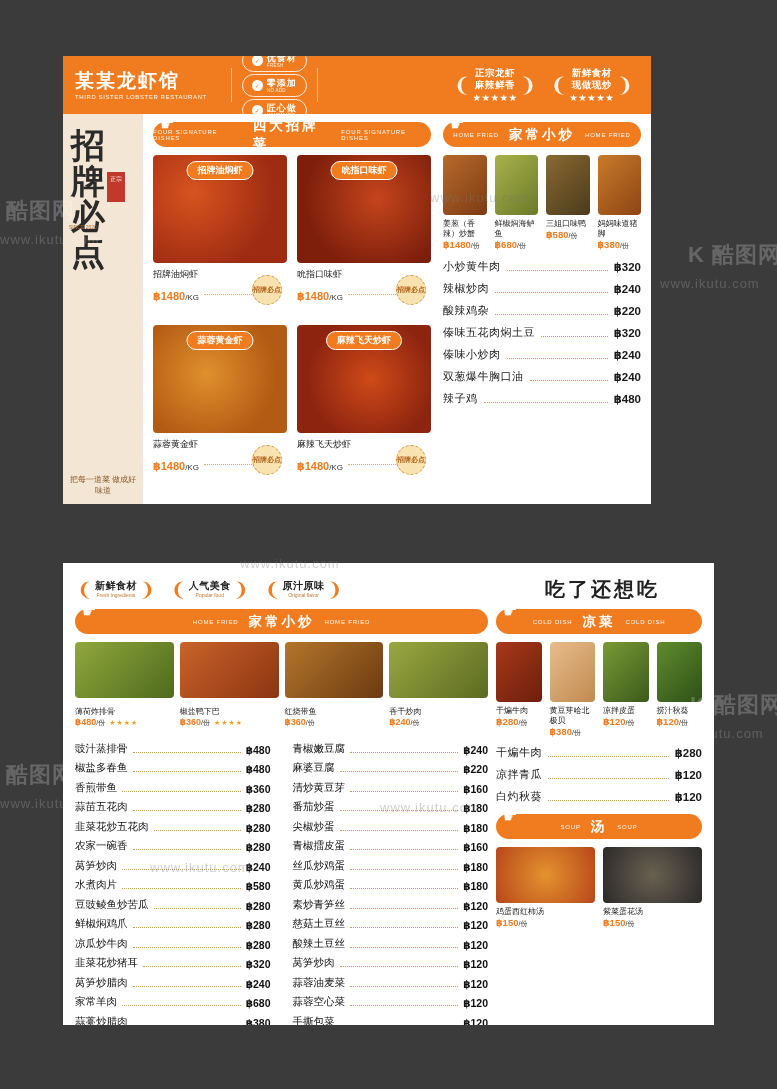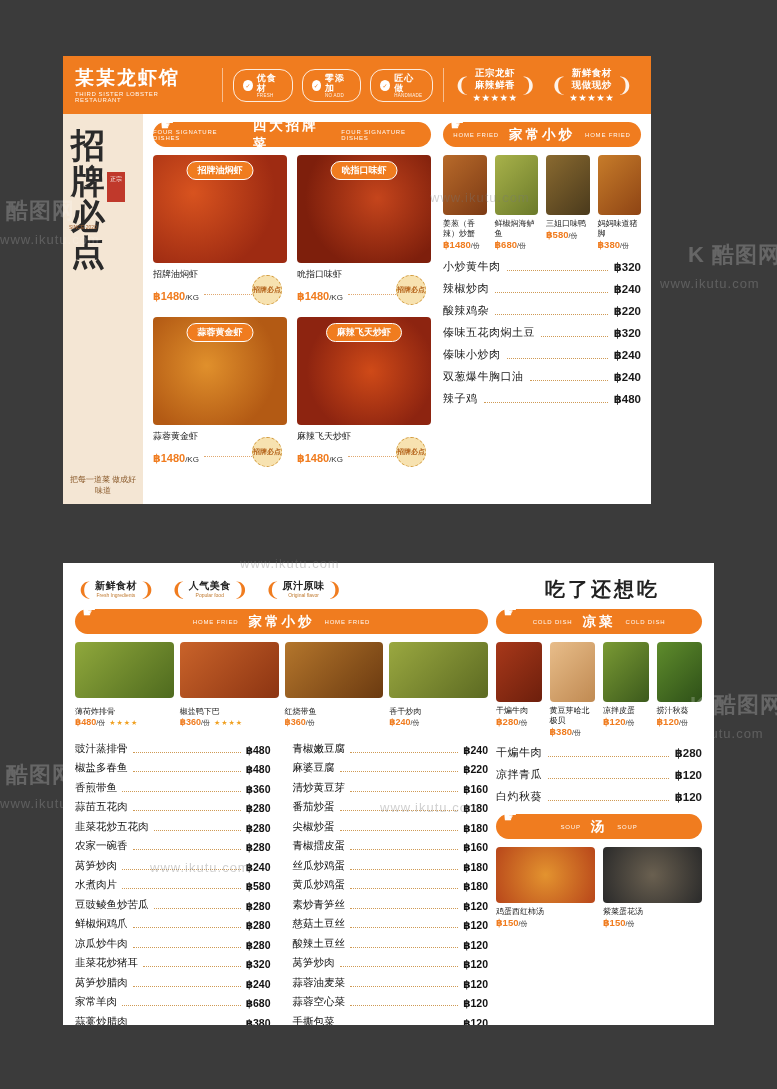--- a/index.html
+++ b/index.html
@@ -17,21 +17,21 @@
   
   .page{position:absolute;background:#fff;overflow:hidden;}
   #page1{left:63px;top:56px;width:588px;height:448px;}
   #page2{left:63px;top:563px;width:651px;height:462px;}
 
   .topbar{height:58px;background:#f07c1f;display:flex;align-items:center;padding:0 12px;box-sizing:border-box;}
   .brand{color:#fff;padding-right:14px;}
   .brand .cn{font-size:19px;font-weight:bold;letter-spacing:2px;line-height:20px;}
   .brand .en{font-size:6px;letter-spacing:.6px;margin-top:3px;opacity:.95;}
   .vdiv{width:1px;height:34px;background:rgba(255,255,255,.5);margin:0 10px;}
-  .pills{display:flex;align-items:center;gap:9px;}
+  .pills{display:flex;align-items:center;gap:2px;flex-direction:column;}
   .pill{border:1px solid rgba(255,255,255,.85);border-radius:13px;padding:3px 9px;display:flex;align-items:center;gap:4px;}
   .pill .dot{width:11px;height:11px;border-radius:50%;background:#fff;color:#f07c1f;font-size:6px;display:flex;align-items:center;justify-content:center;}
   .pill .tx{color:#fff;}
   .pill .tx b{font-size:9px;display:block;line-height:10px;letter-spacing:1px;}
   .pill .tx i{font-size:4.5px;font-style:normal;display:block;opacity:.9;letter-spacing:.3px;}
   .laurels{display:flex;gap:14px;margin-left:auto;padding-right:6px;}
   .laurel{display:flex;align-items:center;color:#fff;}
   .laurel .lf{font-size:20px;line-height:1;opacity:.9;}
   .laurel .ltxt{text-align:center;padding:0 2px;}
   .laurel .ltxt span{display:block;font-size:9.5px;font-weight:bold;line-height:12px;letter-spacing:.5px;}
@@ -45,21 +45,21 @@
   .sideban .bottom{position:absolute;bottom:8px;left:6px;width:68px;font-size:8px;color:#8a5a2b;line-height:11px;text-align:center;}
 
   .col-main{flex:1;padding:8px 8px 0 10px;box-sizing:border-box;}
   .col-right{width:212px;padding:8px 10px 0 4px;box-sizing:border-box;}
 
   .hdrbar{background:#f07c1f;border-radius:14px;height:25px;display:flex;align-items:center;justify-content:center;color:#fff;position:relative;margin-bottom:8px;}
   .hdrbar .hand{position:absolute;left:7px;top:-7px;font-size:16px;color:#fff;}
   .hdrbar .en{font-size:6px;letter-spacing:.8px;opacity:.95;}
   .hdrbar .cn{font-size:13.5px;font-weight:bold;letter-spacing:3px;margin:0 10px;}
 
-  .grid2{display:grid;grid-template-columns:1fr 1fr;gap:8px 10px;}
+  .grid2{display:grid;grid-template-columns:1fr 1fr;gap:16px 10px;}
   .dishbig .ph{height:108px;border-radius:4px;position:relative;overflow:hidden;}
   .dishbig .tag{position:absolute;left:50%;transform:translateX(-50%);top:6px;background:#f07c1f;color:#fff;font-size:9px;font-weight:bold;padding:2px 10px;border-radius:10px;border:1px solid #fff;white-space:nowrap;}
   .dishbig .nm{font-size:9px;color:#222;margin-top:5px;}
   .dishbig .row{display:flex;align-items:center;justify-content:space-between;margin-top:2px;}
   .dishbig .pr{font-size:11px;font-weight:bold;color:#f07c1f;}
   .dishbig .pr small{font-size:8px;color:#333;font-weight:normal;}
   .dots{flex:1;border-bottom:1px dotted #e0a870;margin:0 5px 3px 5px;}
   .badge{width:28px;height:28px;border-radius:50%;background:#f7e2b0;border:1px dashed #d39b3c;color:#b5651d;font-size:7px;font-weight:bold;display:flex;align-items:center;justify-content:center;text-align:center;line-height:8px;position:absolute;right:5px;bottom:4px;}
   .bigwrap{position:relative;}
 

